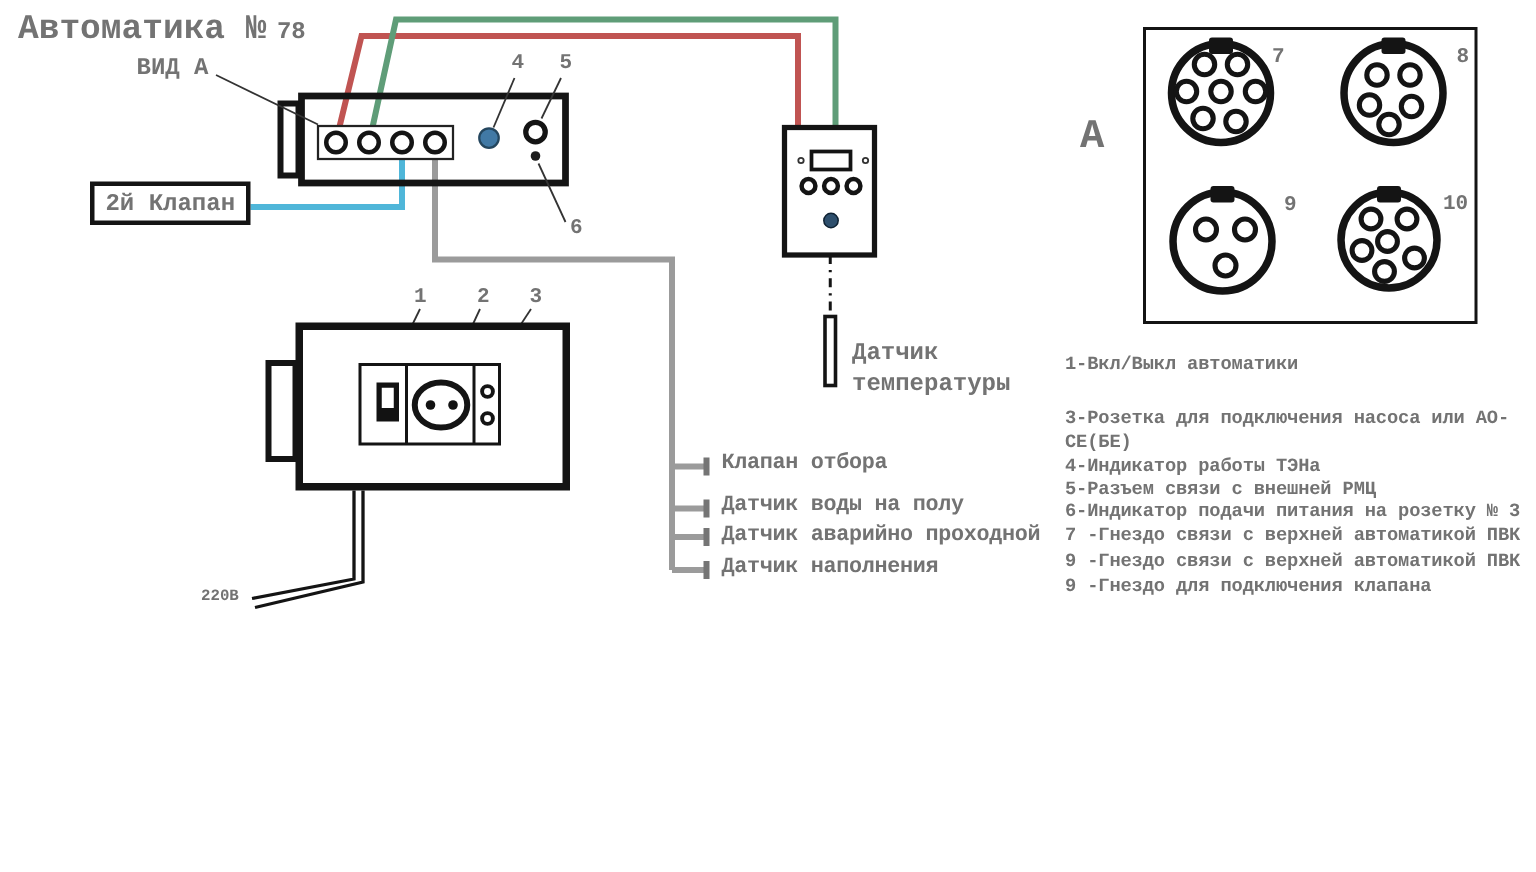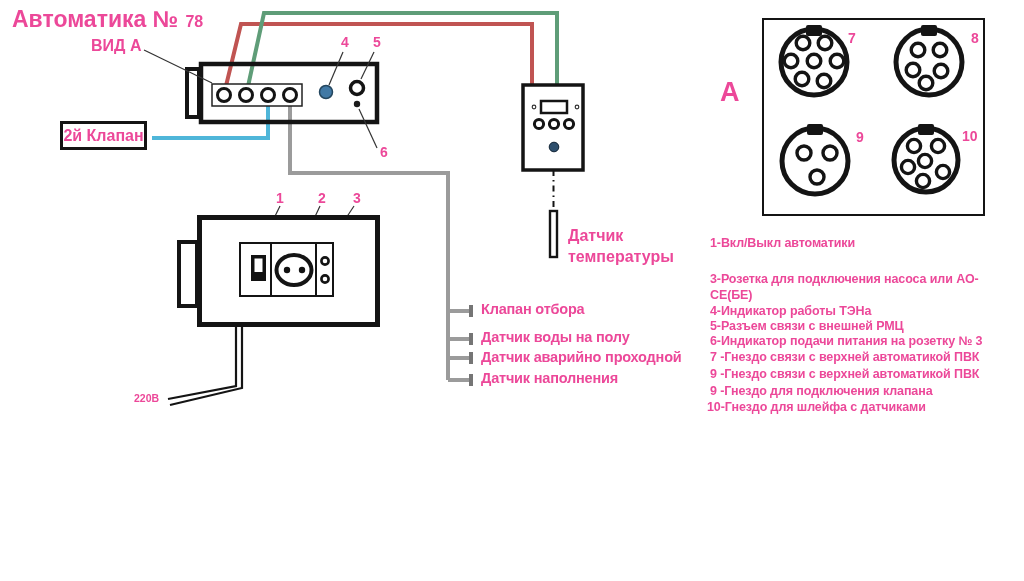--- a/index.html
+++ b/index.html
@@ -1,29 +1,29 @@
 <!DOCTYPE html>
 <html><head>
 <meta charset="utf-8">
 <style>
   html,body{margin:0;padding:0;background:#fff;}
   .stage{position:relative;width:1024px;height:581px;background:#ffffff;overflow:hidden;
-         font-family:Liberation Sans, sans-serif;color:#ec4899;}
+         font-family:Liberation Mono, monospace;color:#737373;}
   svg{position:absolute;left:0;top:0;}
   .t{position:absolute;font-weight:bold;white-space:nowrap;line-height:1.1;}
   .title-main{font-size:23px;}
   .title-num{font-size:16px;margin-left:7px;}
   .vid{font-size:16px;}
   .callout{font-size:14px;}
   .letterA{font-size:27px;}
   .v220{font-size:10.5px;}
   .wirelbl{font-size:14.5px;letter-spacing:-0.2px;}
   .legendline{font-size:12.5px;letter-spacing:-0.1px;}
   .templbl{font-size:16px;white-space:normal;width:104px;line-height:21px;}
-  .label-box{position:absolute;left:60px;top:121px;width:87px;height:29px;border:3px solid #141414;
+  .label-box{position:absolute;left:60px;top:121px;width:107px;height:29px;border:3px solid #141414;
              box-sizing:border-box;display:flex;align-items:center;justify-content:center;
              font-weight:bold;font-size:16px;background:#fff;}
   .titlewrap{position:absolute;left:12px;top:6px;display:flex;align-items:baseline;font-weight:bold;}
 </style>
 </head>
 <body>
 
 <div class="stage">
 
   <svg width="1024" height="581" viewBox="0 0 1024 581">
@@ -159,15 +159,14 @@
 
   <div class="t legendline" style="left:710px;top:237px;">1-Вкл/Выкл автоматики</div>
   <div class="t legendline" style="left:710px;top:273px;">3-Розетка для подключения насоса или АО-</div>
   <div class="t legendline" style="left:710px;top:289px;">СЕ(БЕ)</div>
   <div class="t legendline" style="left:710px;top:305px;">4-Индикатор работы ТЭНа</div>
   <div class="t legendline" style="left:710px;top:320px;">5-Разъем связи с внешней РМЦ</div>
   <div class="t legendline" style="left:710px;top:335px;">6-Индикатор подачи питания на розетку № 3</div>
   <div class="t legendline" style="left:710px;top:351px;">7 -Гнездо связи с верхней автоматикой ПВК</div>
   <div class="t legendline" style="left:710px;top:368px;">9 -Гнездо связи с верхней автоматикой ПВК</div>
   <div class="t legendline" style="left:710px;top:385px;">9 -Гнездо для подключения клапана</div>
-  <div class="t legendline" style="left:707px;top:401px;">10-Гнездо для шлейфа с датчиками</div>
 
 </div>
 
 </body></html>

